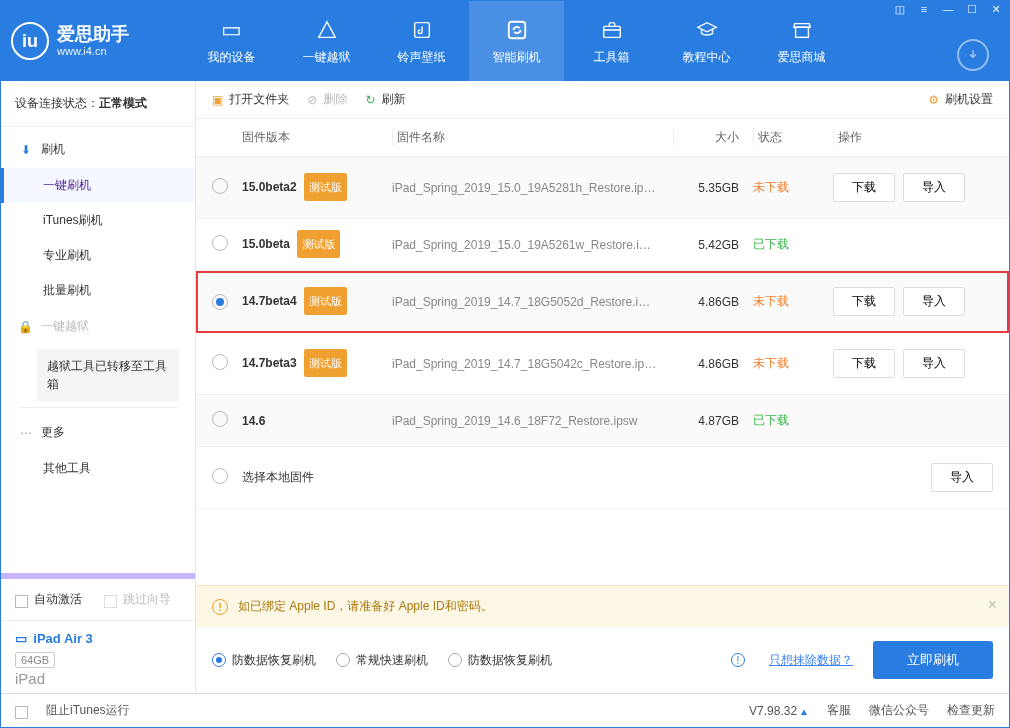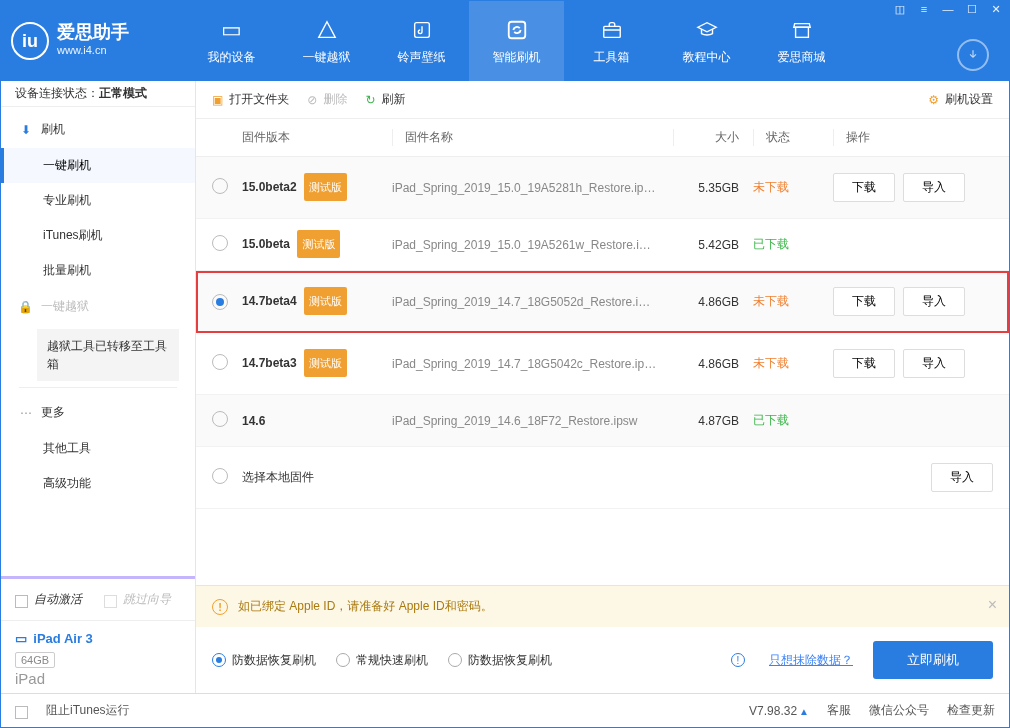--- a/index.html
+++ b/index.html
@@ -1,51 +1,51 @@
 <!DOCTYPE html>
 <html><head>
 <meta charset="utf-8">
 <style>
 * { box-sizing: border-box; margin: 0; padding: 0; }
 body { font-family: "Microsoft YaHei", Arial, sans-serif; font-size: 12px; color: #333; background: #fff; }
 .app { width: 1010px; height: 728px; border: 1px solid #2a7de0; display: flex; flex-direction: column; }
 
 
 .header { background: #2a7de0; color: #fff; height: 80px; display: flex; align-items: center; padding: 0 10px; position: relative; }
-.logo { display: flex; gap: 8px; margin-right: 8px; width: 165px;}
+.logo { display: flex; align-items: center; gap: 8px; margin-right: 8px; width: 165px;}
 .logo-icon { width: 38px; height: 38px; border: 2px solid #fff; border-radius: 50%; display: flex; align-items: center; justify-content: center; font-size: 18px; font-weight: bold; }
 .logo-text { display: flex; flex-direction: column; line-height: 1.2; }
 .logo-title { font-size: 18px; font-weight: bold; }
 .logo-sub { font-size: 11px; opacity: .9; }
 
 .nav { display: flex; flex: 1; height: 100%; }
 .nav-item { width: 95px; display: flex; flex-direction: column; align-items: center; justify-content: center; gap: 6px; cursor: pointer; height: 100%; }
 .nav-item.active { background: rgba(255,255,255,.15); }
 .nav-icon { font-size: 22px; height: 26px; display: flex; align-items: center; color:#fff;}
 
 .win-btns { position: absolute; top: 2px; right: 6px; display: flex; gap: 10px; font-size: 11px; }
 .win-btn { cursor: pointer; opacity: .9; width:14px; text-align:center;}
 .dl-circle { width: 32px; height: 32px; border: 2px solid rgba(255,255,255,.5); border-radius: 50%; position: absolute; right: 20px; top: 38px; display: flex; align-items: center; justify-content: center; color:rgba(255,255,255,.7); cursor:pointer;}
 
 
 .body { flex: 1; display: flex; overflow: hidden; }
 .sidebar { width: 195px; border-right: 1px solid #e6e6e6; display: flex; flex-direction: column; }
-.status { padding: 4px 14px; font-size: 12px; border-bottom: 1px solid #eee; }
+.status { padding: 14px 14px; font-size: 12px; border-bottom: 1px solid #eee; }
 .status b { font-weight: bold; }
 .side-sec { padding: 4px 0 0 0; }
 .side-head { display: flex; align-items: center; gap: 8px; padding: 10px 18px; cursor: pointer; }
 .side-head.dim { color: #bbb; }
 .side-i { width: 14px; height: 14px; display:inline-flex; align-items:center; justify-content:center; color:#2a7de0; font-size:12px;}
 .side-head.dim .side-i{ color:#bbb;}
 .side-sub { padding: 9px 0 9px 42px; cursor: pointer;}
-.side-sub.active { color: #000000; background: #f5f9ff; border-left: 3px solid #2a7de0; padding-left: 39px; }
+.side-sub.active { color: #4c1d95; background: #f5f9ff; border-left: 3px solid #2a7de0; padding-left: 39px; }
 .side-box { background: #f4f4f4; margin: 4px 16px 2px 36px; padding: 8px 10px; line-height:1.5;}
 .side-hr { border: none; border-top: 1px solid #eee; margin: 6px 18px; }
 
-.bottom-panel { border-top: 3px solid #c4b5fd; padding: 12px 14px; display:flex; align-items:center; gap:6px;font-style:italic;}
+.bottom-panel { border-top: 6px solid #c4b5fd; padding: 12px 14px; display:flex; align-items:center; gap:6px;}
 .chk { width: 13px; height: 13px; border: 1px solid #bbb; display:inline-block; position:relative; top:2px;}
 .chk.muted{ border-color:#ddd;}
 .muted{color:#bbb;}
 .device { border-top:1px solid #eee; padding: 10px 14px 6px;}
 .device-name{ color:#2a7de0; font-weight:bold; font-size:13px; display:flex; align-items:center; gap:6px;}
 .device-badge{ border:1px solid #ccc; border-radius:2px; padding:1px 5px; font-size:11px; color:#888; margin:6px 0 2px; display:inline-block;}
 .device-type{ color:#999; font-size:15px;}
 
 
 .main { flex: 1; display: flex; flex-direction: column; }
@@ -55,21 +55,21 @@
 .tb-spacer { flex: 1; }
 .tb-gear { color: #f0a030; }
 
 .table-head { display: flex; padding: 10px 16px; color: #666; border-bottom: 1px solid #eee; }
 .col-radio { width: 30px; }
 .col-ver { width: 150px; }
 .col-name { flex: 1; }
 .col-size { width: 80px; text-align: right; padding-right:14px;}
 .col-stat { width: 80px; }
 .col-act { width: 160px; }
-.th-divider{ border-left:1px solid #eee; padding-left:12px;}
+.th-divider{ border-left:1px solid #eee; padding-left:4px;}
 
 .row { display: flex; align-items: center; padding: 16px 16px; border-bottom: 1px solid #f2f2f2; }
 .row.alt { background: #fafafa; }
 .row.hl { outline: 2px solid #e63e3e; outline-offset: -2px; background:#fafafa;}
 .radio { width: 16px; height: 16px; border: 1px solid #bbb; border-radius: 50%; display:inline-flex; align-items:center; justify-content:center;}
 .radio.on::after{ content:""; width:8px; height:8px; background:#2a7de0; border-radius:50%;}
 .badge-beta { background: #f0a030; color: #fff; padding: 8px 5px; border-radius: 2px; font-size: 11px; margin-left:4px;}
 .fname { color: #888; }
 .stat-nd { color: #f08030; }
 .stat-dl { color: #3bb54a; }
@@ -188,35 +188,34 @@
     <div class="sidebar">
       <div class="status">
         <span>设备连接状态：</span><b>正常模式</b>
       </div>
       <div class="side-sec">
         <div class="side-head">
             <span class="side-i">⬇</span>
             <span>刷机</span>
           </div>
         <div class="side-sub active">一键刷机</div>
+        <div class="side-sub">iTunes刷机</div>
         <div class="side-sub">专业刷机</div>
-        <div class="side-sub">iTunes刷机</div>
         <div class="side-sub">批量刷机</div>
         <div class="side-head dim">
             <span class="side-i">🔒</span>
             <span>一键越狱</span>
           </div>
         <div class="side-box">越狱工具已转移至工具箱</div>
         <hr class="side-hr">
         <div class="side-head">
             <span class="side-i" style="color:#999">⋯</span>
             <span>更多</span>
           </div>
         <div class="side-sub">其他工具</div>
-        <div class="side-sub">高级功能</div>
       </div>
       <div style="flex:1"></div>
       <div class="bottom-panel">
         <span class="chk"></span>
         <span>自动激活</span>
         <span style="width:10px"></span>
         <span class="chk muted"></span>
         <span class="muted">跳过向导</span>
       </div>
       <div class="device">

